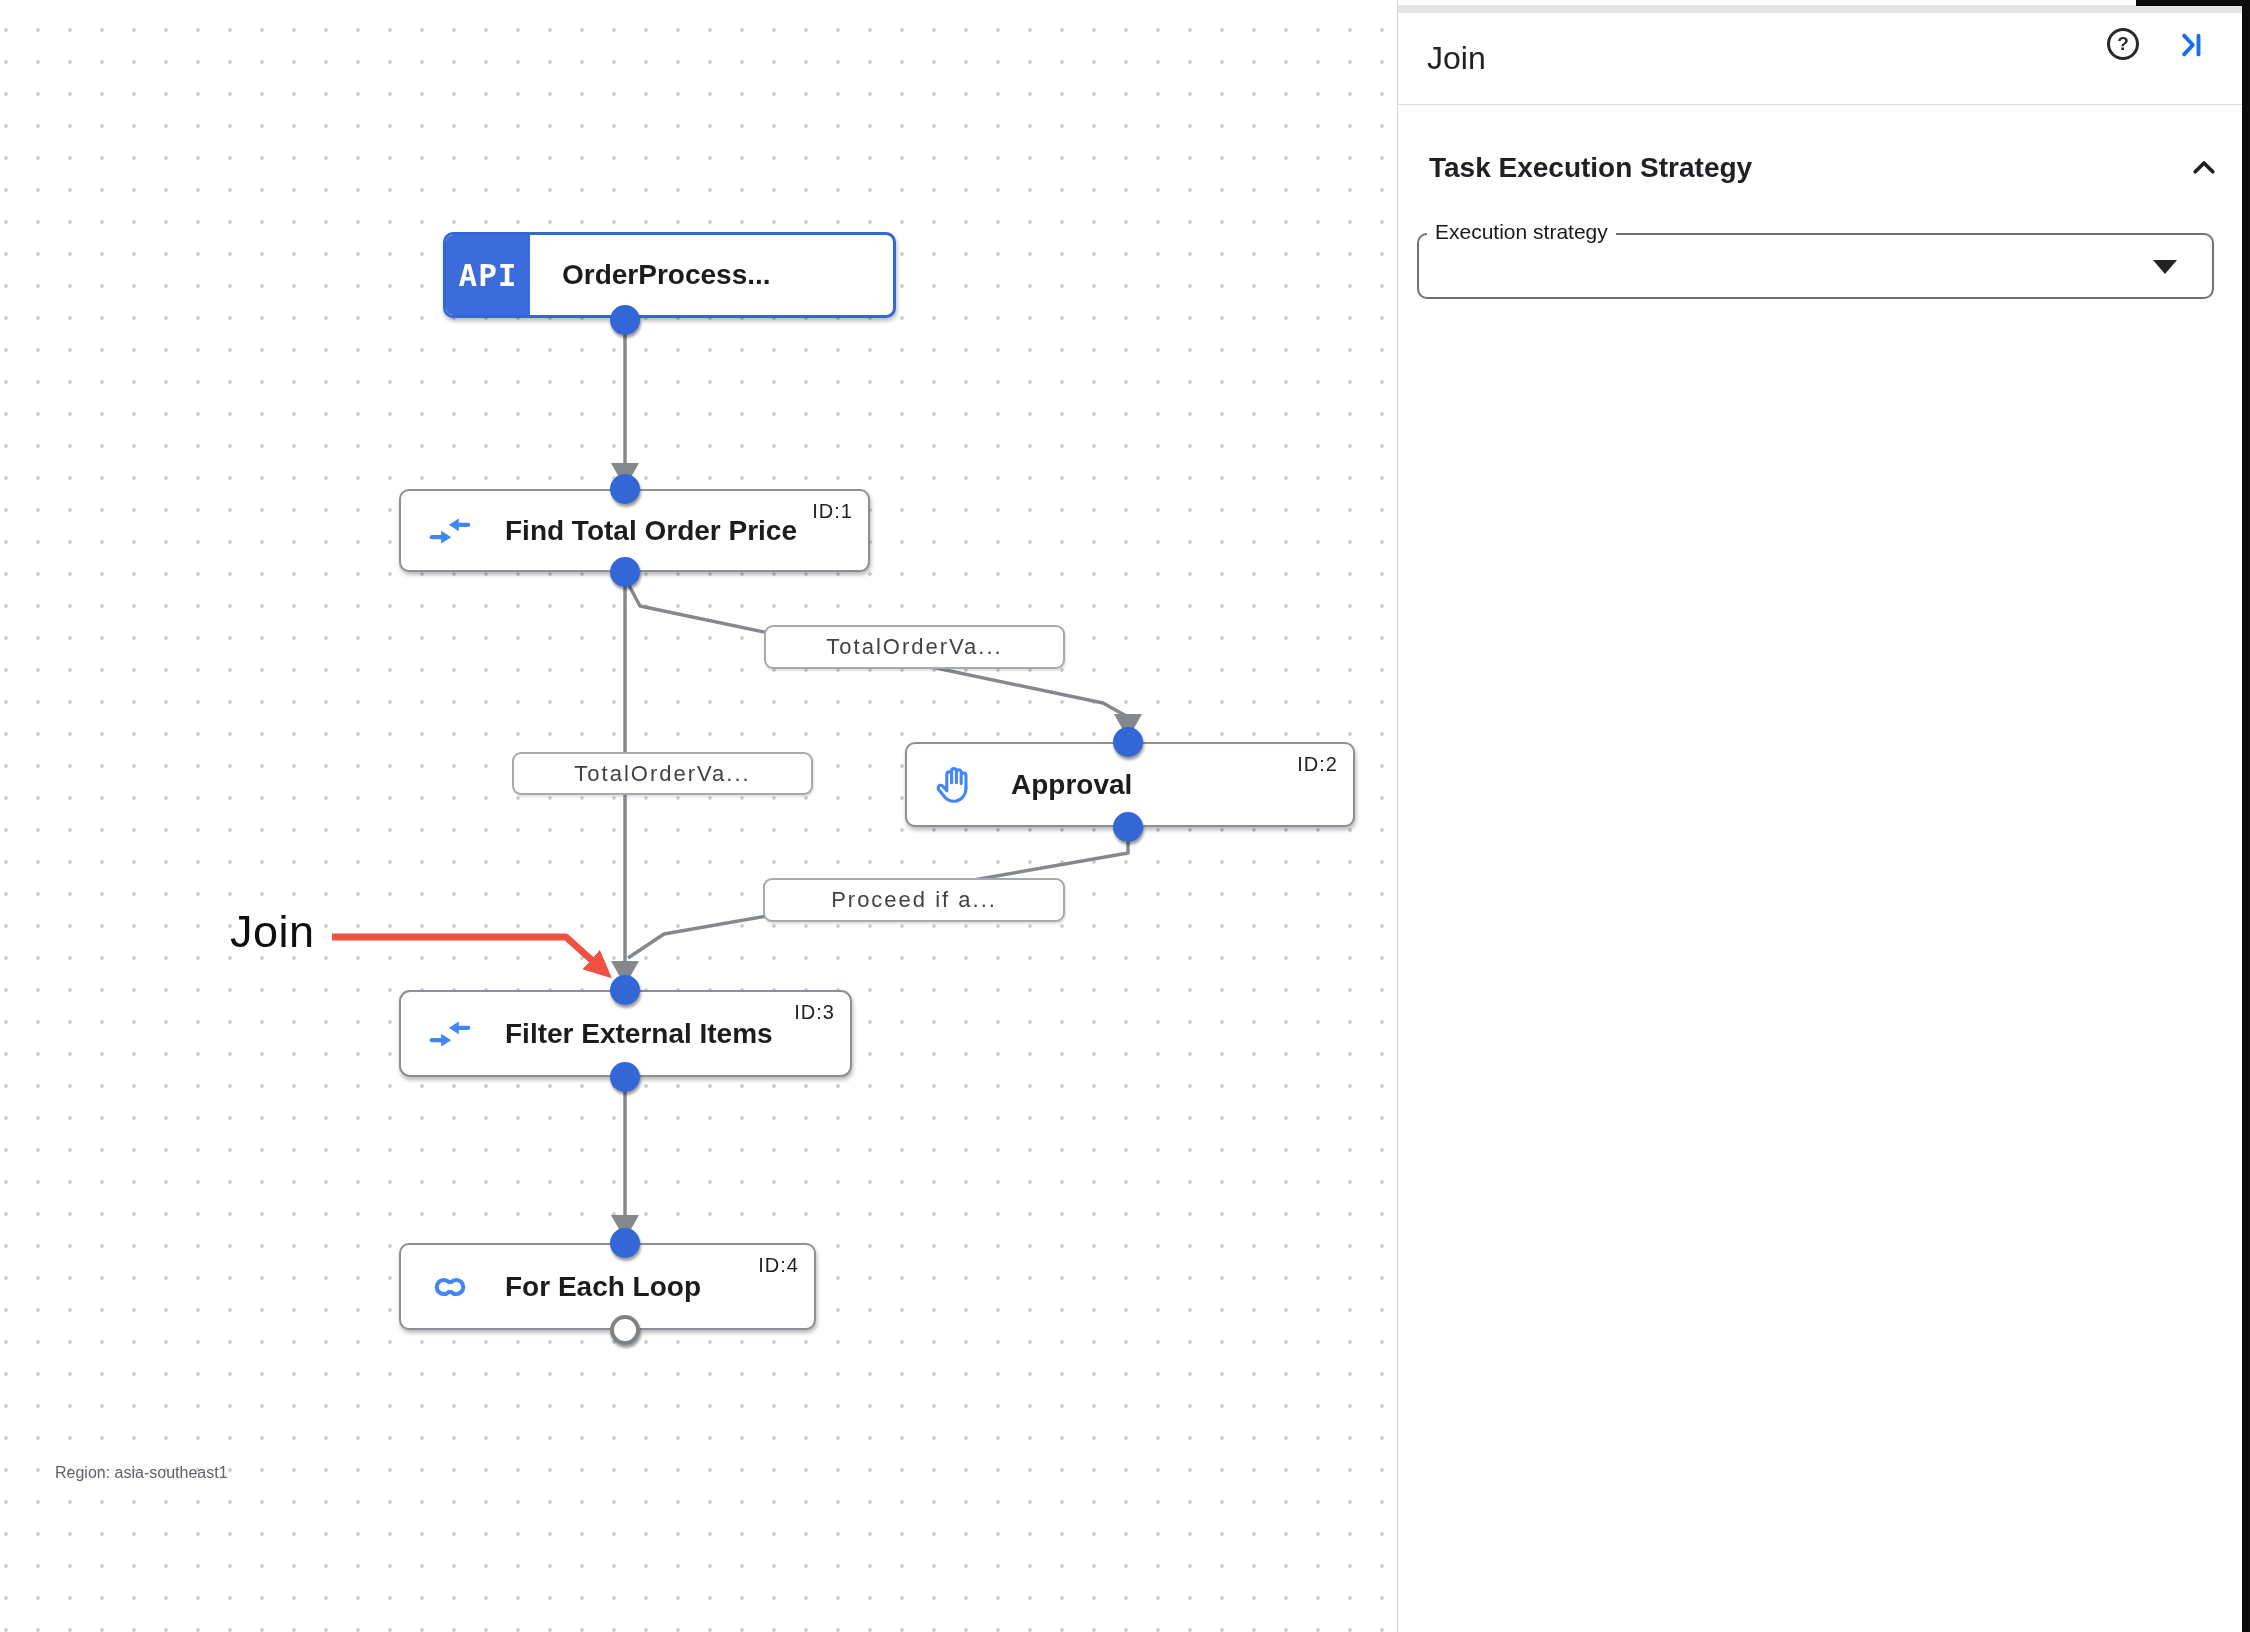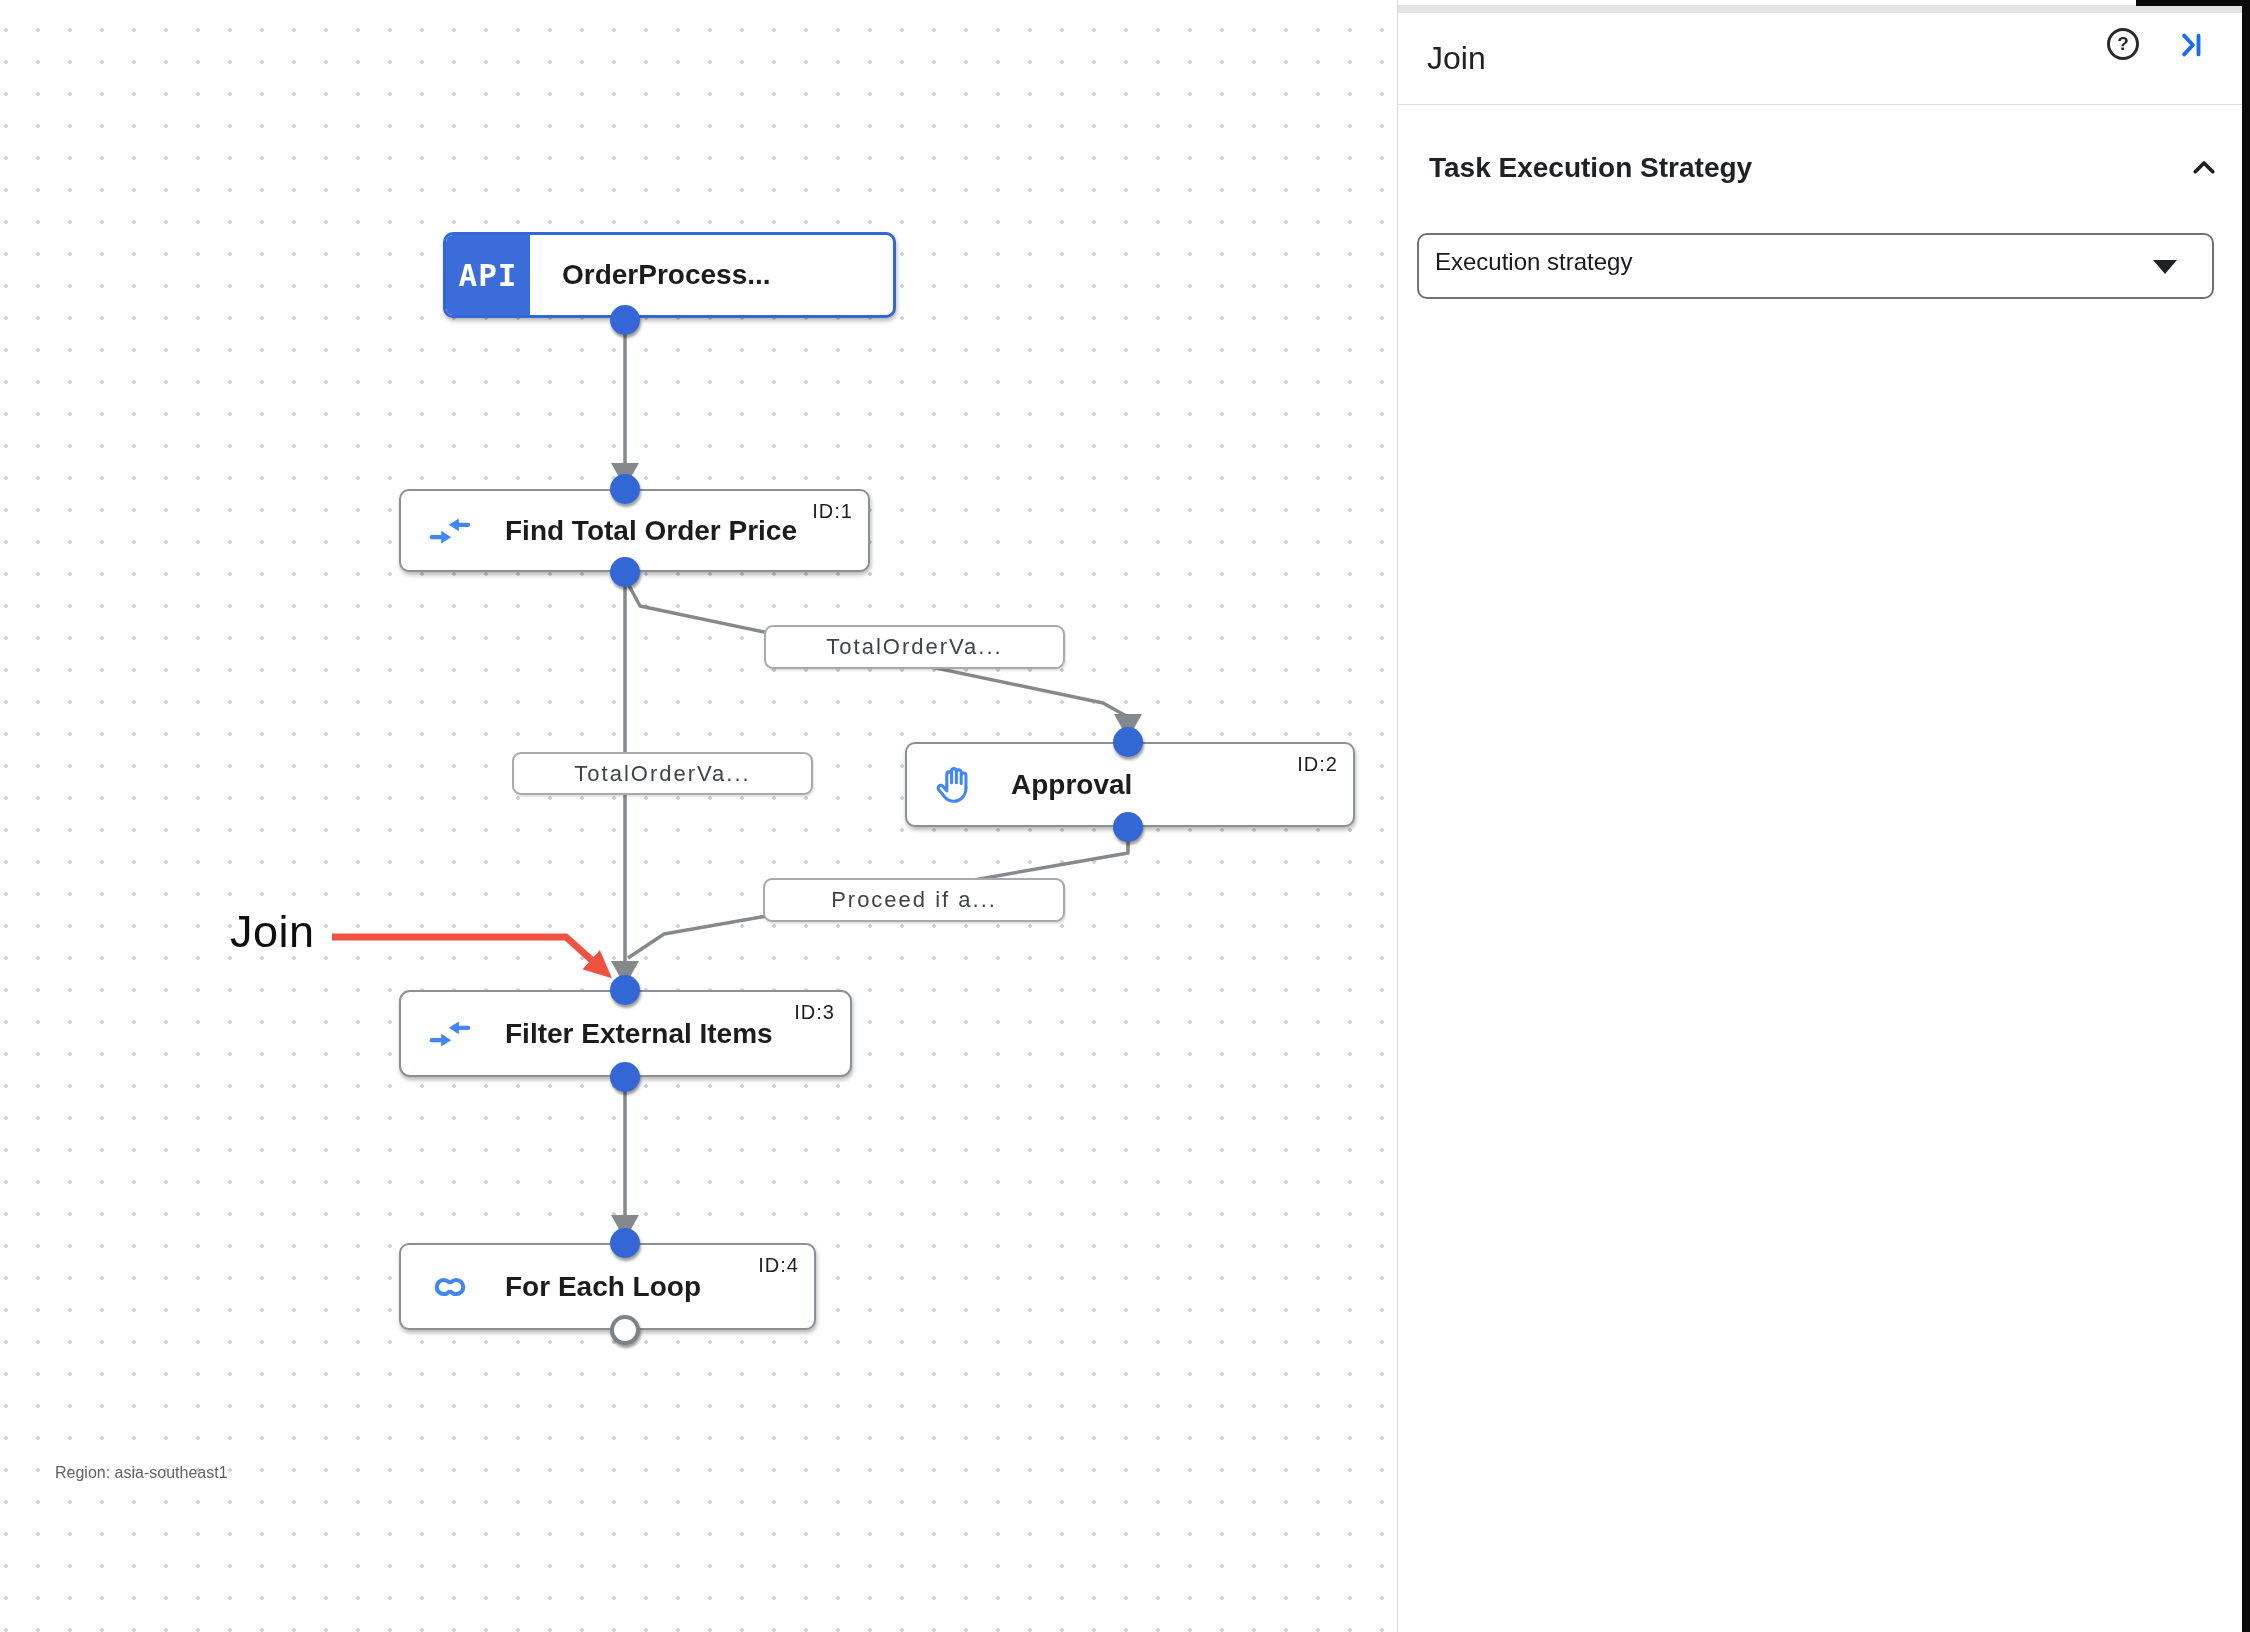--- a/index.html
+++ b/index.html
@@ -96,21 +96,21 @@
   }
   .section-title { font-size:28px; font-weight:bold; color:#202124; }
   .chevron-up-icon { width:30px; height:30px; cursor:pointer; }
 
   .select-field {
     position:absolute; left:19px; top:233px; width:797px; height:66px;
     border:2px solid #6f7377; border-radius:10px; background:#fff; cursor:pointer;
   }
   .select-field .float-label {
     position:absolute; left:8px; top:-15px; background:#fff; padding:0 8px;
-    font-size:24px; font-weight:500; color:#17191b; white-space:nowrap;margin-top:28px;
+    font-size:21px; font-weight:500; color:#17191b; white-space:nowrap;
   }
   .select-field .value {
     position:absolute; left:16px; top:0; height:62px; display:flex; align-items:center;
     font-size:24px; color:#1c1e21;
   }
   .dropdown-arrow-icon {
     position:absolute; left:734px; top:25px; width:0; height:0;
     border-left:12px solid transparent; border-right:12px solid transparent;
     border-top:14px solid #1f2123;
   }

